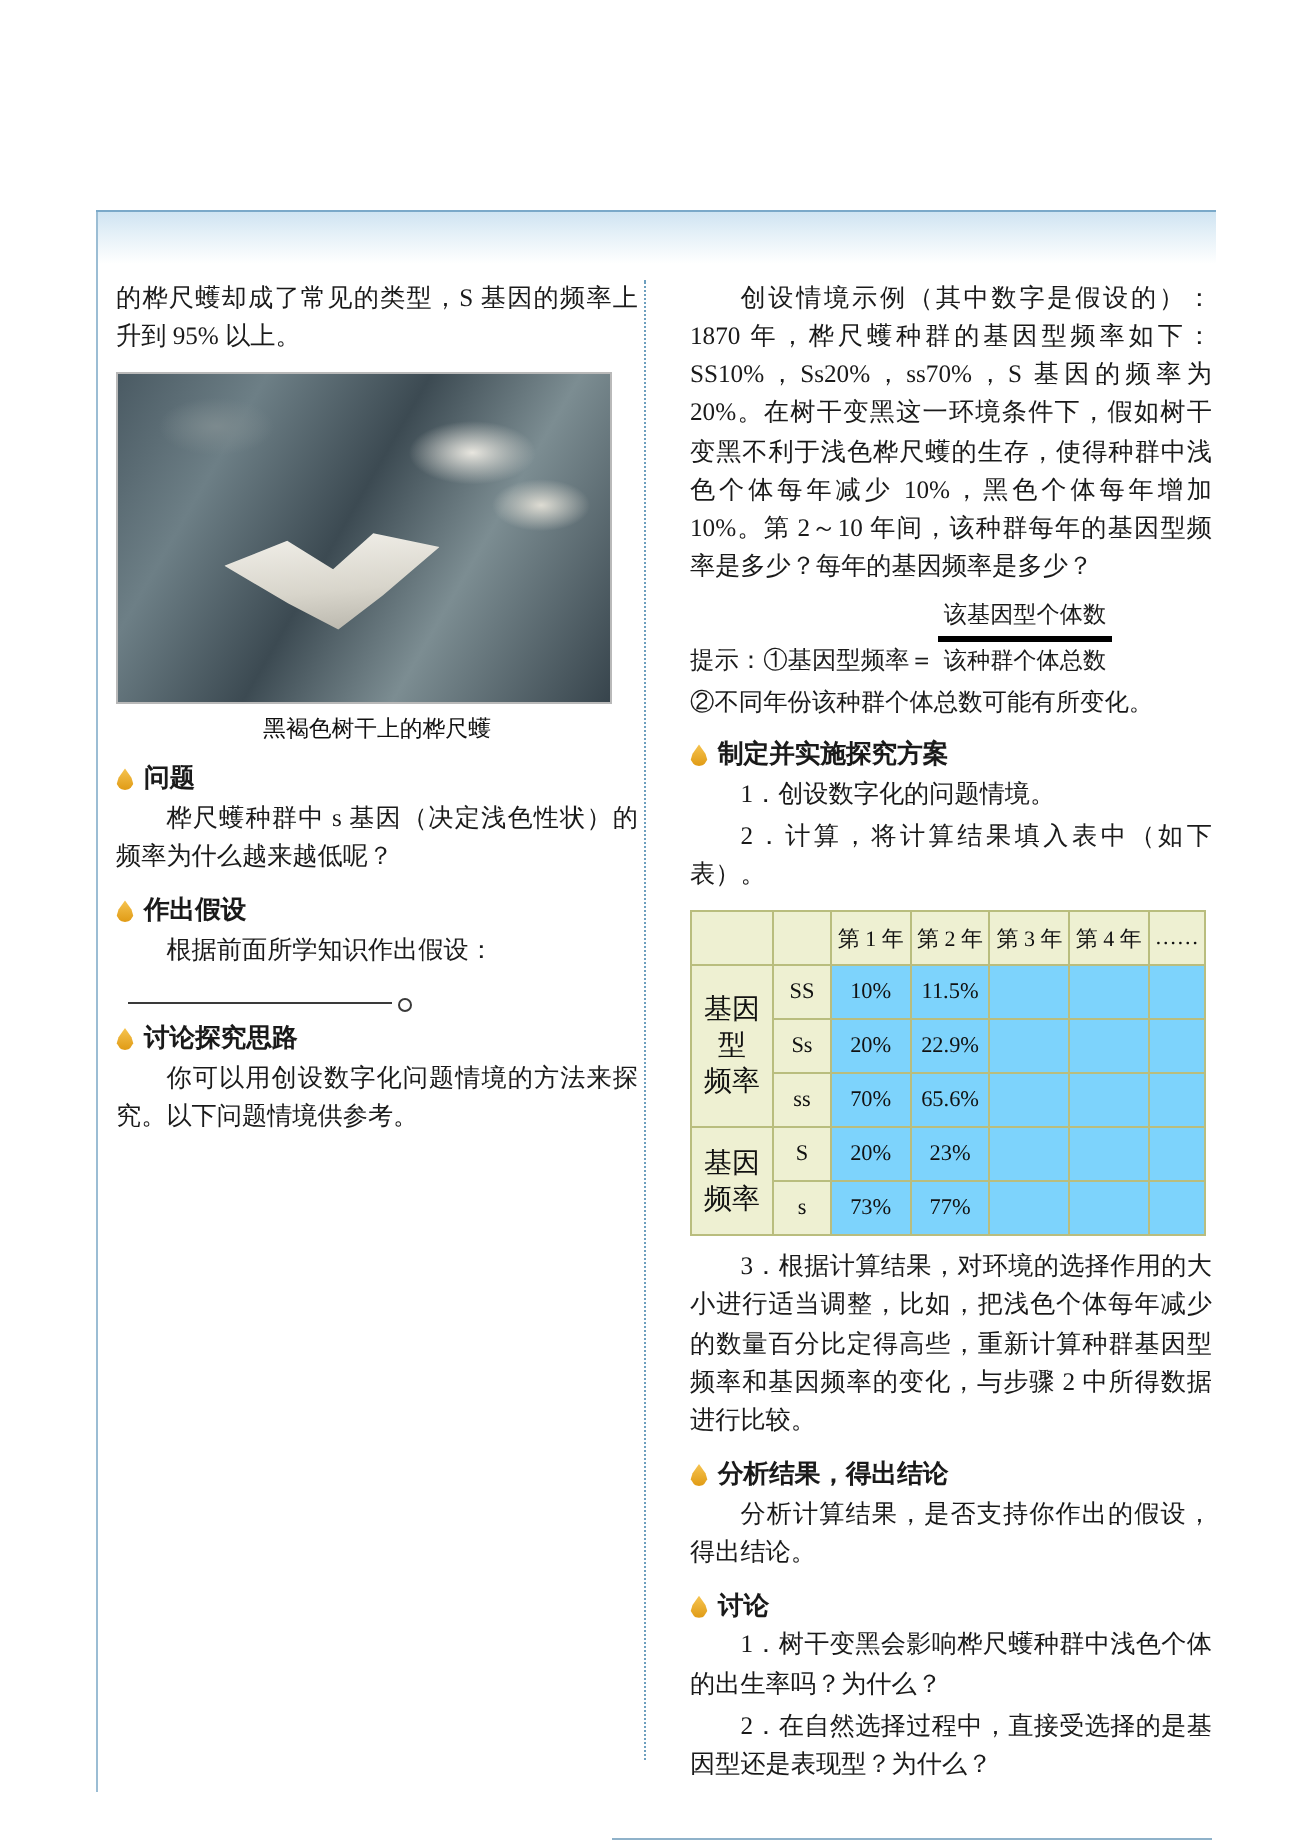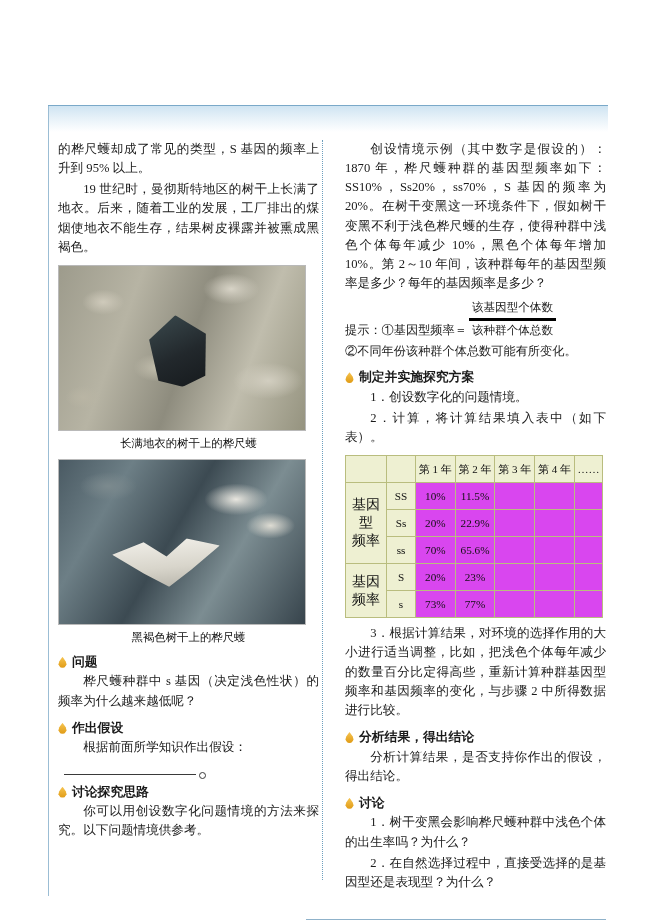--- a/index.html
+++ b/index.html
@@ -200,21 +200,21 @@
   .hint-2 {
     font-size: 12.2px;
     line-height: 1.5;
     margin-top: 3px;
   }
   
   table {
     border-collapse: collapse;
     margin: 8px 0 6px 0;
     width: 258px;
-    background: #d946ef;
+    background: #7dd3fc;
     font-size: 11.2px;
   }
   th, td {
     border: 1px solid #b9bd7e;
     height: 24px;
     text-align: center;
     padding: 1px 2px;
     color: #111;
     font-weight: normal;
   }
@@ -269,26 +269,21 @@
 <div class="page">
   <div class="top-rule"></div>
   <div class="top-band"></div>
   <div class="left-rule"></div>
   <div class="col-divider"></div>
 
   <div class="columns">
 
     <div class="col">
       <p>的桦尺蠖却成了常见的类型，S 基因的频率上升到 95% 以上。</p>
-      <p class="indent">19 世纪时，曼彻斯特地区的树干上长满了地衣。后来，随着工业的发展，工厂排出的煤烟使地衣不能生存，结果树皮裸露并被熏成黑褐色。</p>
-
-      <figure>
-        <div class="photo photo-1"></div>
-        <figcaption>长满地衣的树干上的桦尺蠖</figcaption>
-      </figure>
+
 
       <figure>
         <div class="photo photo-2"></div>
         <figcaption>黑褐色树干上的桦尺蠖</figcaption>
       </figure>
 
       <div class="head">
         <span class="droplet"></span>
         <span class="head-text">问题</span>
       </div>

